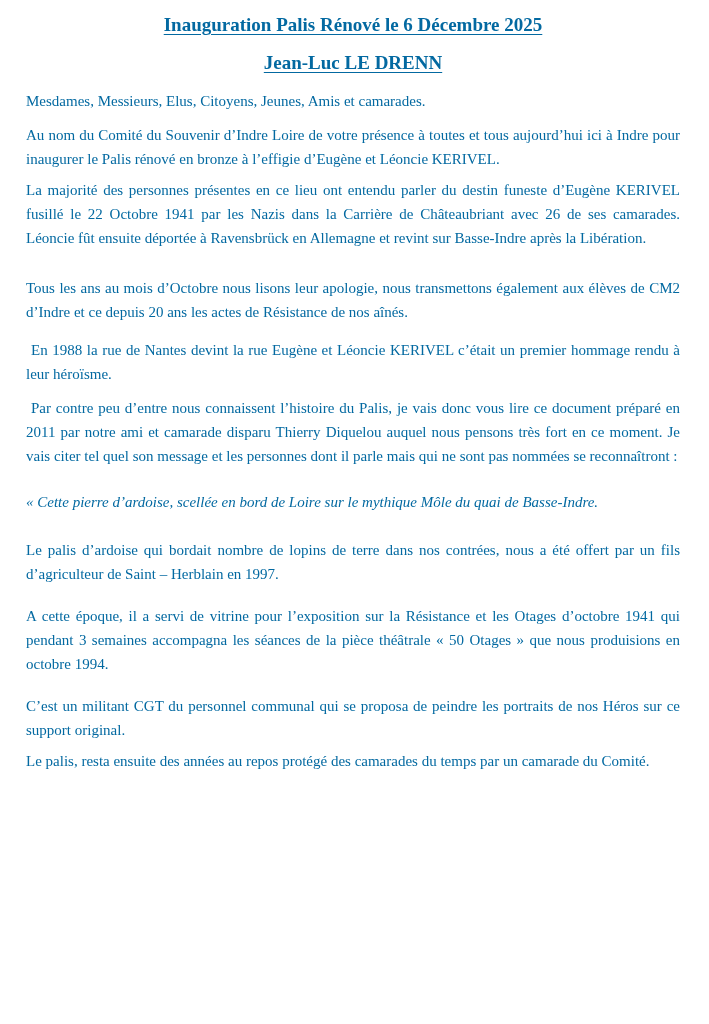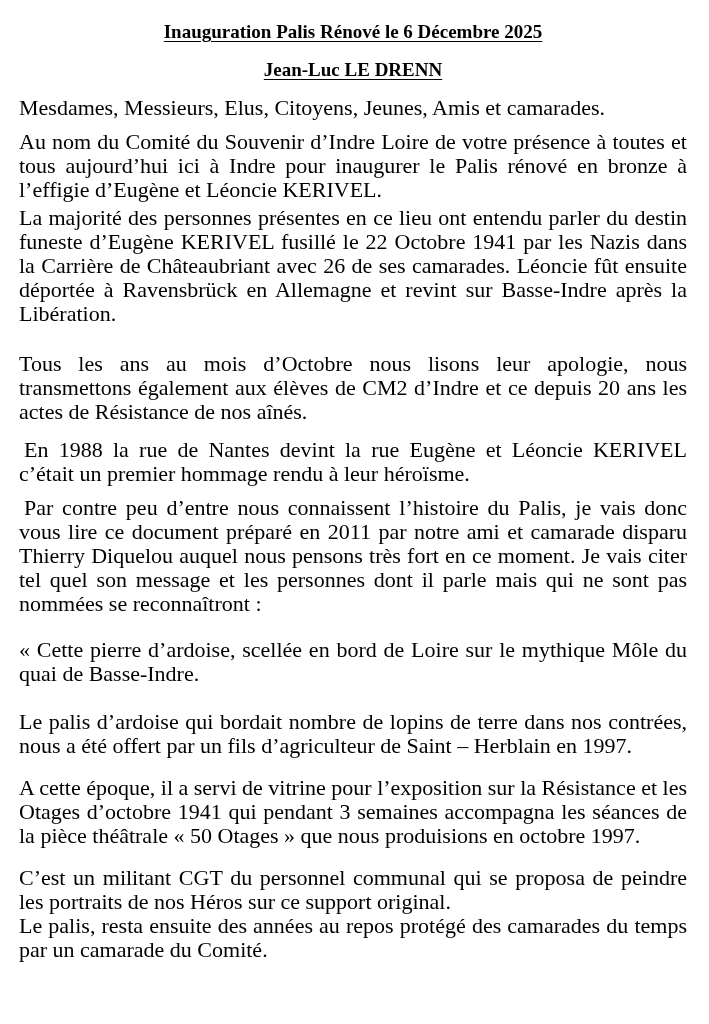--- a/index.html
+++ b/index.html
@@ -9,62 +9,62 @@
   }
   body {
     width: 709px;
     height: 1024px;
     overflow: hidden;
   }
   .page {
     box-sizing: border-box;
     width: 709px;
     height: 1024px;
-    padding: 20px 22px 0 19px;
+    padding: 13px 22px 0 19px;
     background: #ffffff;
     font-family: "Liberation Serif", "DejaVu Serif", serif;
-    color: #000000;
+    color: #0369a1;
   }
   .title {
     margin: 0 0 14px 0;
     text-align: center;
     font-size: 19px;
     line-height: 24px;
     font-weight: bold;
     text-decoration: underline;
     text-underline-offset: 3px;
   }
   .para {
-    margin: 0;
-    font-size: 22px;
+    margin: 7px;
+    font-size: 15px;
     line-height: 24px;
     text-align: justify;
   }
   .sp { text-indent: 5px; }
   .mb4  { margin-bottom: 4px; }
   .mb10 { margin-bottom: 10px; }
   .mb14 { margin-bottom: 14px; font-family: Liberation Serif, serif; }
   .mb18 { margin-bottom: 18px; }
   .mb22 { margin-bottom: 22px; }
-  .mb24 { margin-bottom: 24px; }
+  .mb24 { margin-bottom: 24px; font-style: italic; }
   .mb26 { margin-bottom: 26px; }
 </style>
 </head>
 <body>
 
 <div class="page">
 
   <h1 class="title">Inauguration Palis Rénové le 6 Décembre 2025</h1>
   <h3 class="title">Jean-Luc LE DRENN</h3>
 
   <p class="para mb10">Mesdames, Messieurs, Elus, Citoyens, Jeunes, Amis et camarades.</p>
   <p class="para mb4">Au nom du Comité du Souvenir d’Indre Loire de votre présence à toutes et tous aujourd’hui ici à Indre pour inaugurer le Palis rénové en bronze à l’effigie d’Eugène et Léoncie KERIVEL.</p>
   <p class="para mb26">La majorité des personnes présentes en ce lieu ont entendu parler du destin funeste d’Eugène KERIVEL fusillé le 22 Octobre 1941 par les Nazis dans la Carrière de Châteaubriant avec 26 de ses camarades. Léoncie fût ensuite déportée à Ravensbrück en Allemagne et revint sur Basse-Indre après la Libération.</p>
   <p class="para mb14">Tous les ans au mois d’Octobre nous lisons leur apologie, nous transmettons également aux élèves de CM2 d’Indre et ce depuis 20 ans les actes de Résistance de nos aînés.</p>
   <p class="para mb10 sp">En 1988 la rue de Nantes devint la rue Eugène et Léoncie KERIVEL c’était un premier hommage rendu à leur héroïsme.</p>
   <p class="para mb22 sp">Par contre peu d’entre nous connaissent l’histoire du Palis, je vais donc vous lire ce document préparé en 2011 par notre ami et camarade disparu Thierry Diquelou auquel nous pensons très fort en ce moment. Je vais citer tel quel son message et les personnes dont il parle mais qui ne sont pas nommées se reconnaîtront :</p>
   <p class="para mb24">« Cette pierre d’ardoise, scellée en bord de Loire sur le mythique Môle du quai de Basse-Indre.</p>
   <p class="para mb18">Le palis d’ardoise qui bordait nombre de lopins de terre dans nos contrées, nous a été offert par un fils d’agriculteur de Saint – Herblain en 1997.</p>
-  <p class="para mb18">A cette époque, il a servi de vitrine pour l’exposition sur la Résistance et les Otages d’octobre 1941 qui pendant 3 semaines accompagna les séances de la pièce théâtrale « 50 Otages » que nous produisions en octobre 1997.</p>
+  <p class="para mb18">A cette époque, il a servi de vitrine pour l’exposition sur la Résistance et les Otages d’octobre 1941 qui pendant 3 semaines accompagna les séances de la pièce théâtrale « 50 Otages » que nous produisions en octobre 1994.</p>
   <p class="para">C’est un militant CGT du personnel communal qui se proposa de peindre les portraits de nos Héros sur ce support original.</p>
   <p class="para">Le palis, resta ensuite des années au repos protégé des camarades du temps par un camarade du Comité.</p>
 
 </div>
 
 </body></html>

